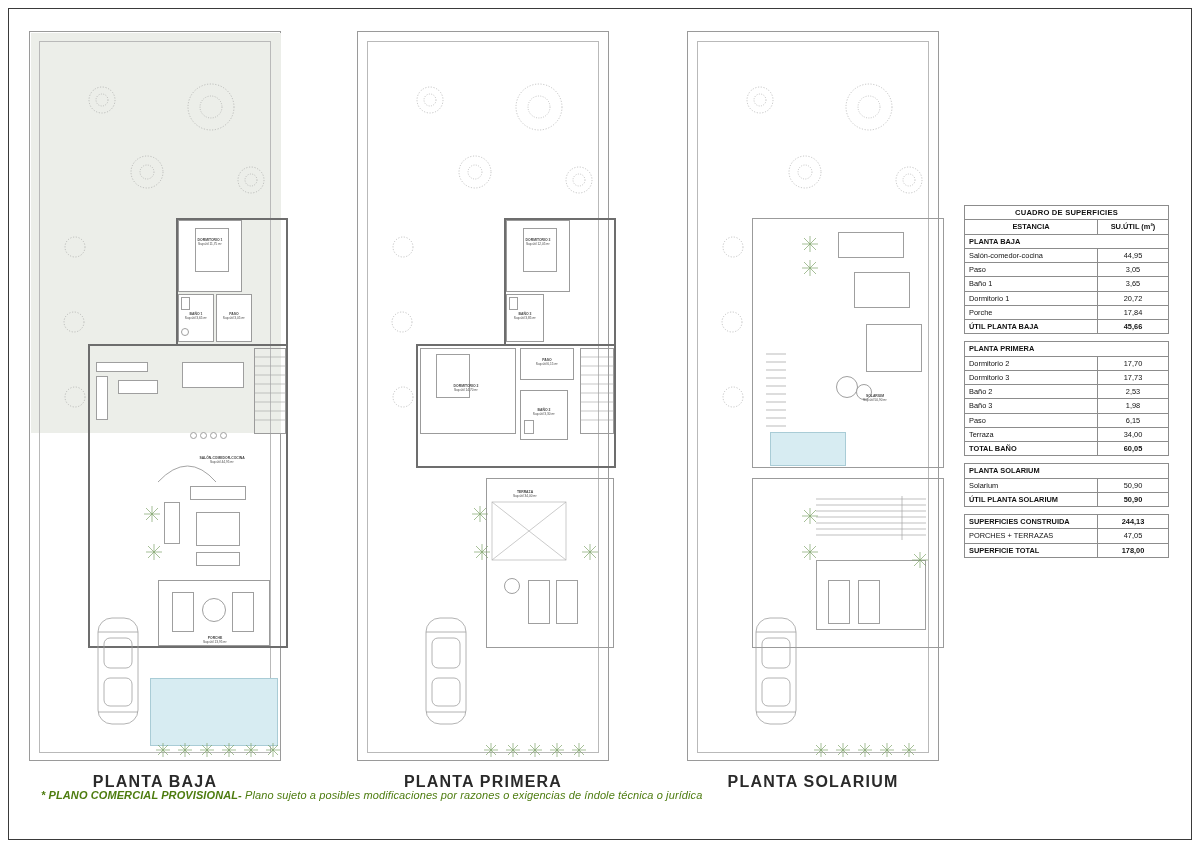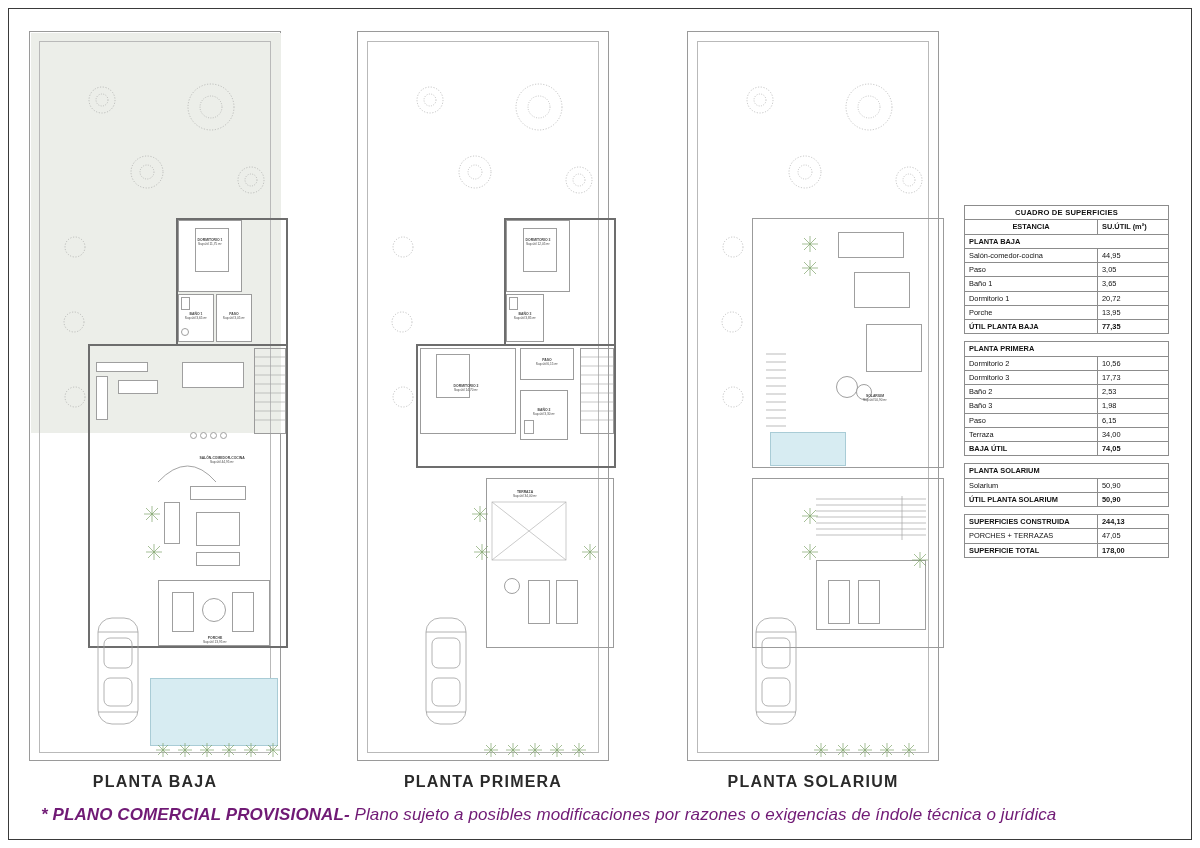--- a/index.html
+++ b/index.html
@@ -94,31 +94,31 @@
     padding:2px 4px;
     line-height:1.25;
   }
   .tbl-title{
     text-align:center;
     font-weight:bold;
     font-size:7.6px;
     letter-spacing:.2px;
   }
   .col-head{ text-align:center; font-weight:bold; }
-  .num{ text-align:left; width:62px; }
+  .num{ text-align:center; width:62px; }
   .sect{ font-weight:bold; }
   .total{ font-weight:bold; }
   .spacer td{border:none;height:7px;padding:0;}
 
   .footnote{
     position:absolute;
-    left:32px;top:796px;
-    font-size:17px;
+    left:32px;top:780px;
+    font-size:11px;
     font-style:italic;
-    color:#701a75;
+    color:#4d7c0f;
     letter-spacing:.1px;
   }
   .footnote b{font-style:italic;font-weight:bold;}
 </style>
 </head>
 <body>
 
 <div class="sheet">
 
   <div class="plan p1">
@@ -571,37 +571,37 @@
         <tr>
             <td>Baño 1</td>
             <td class="num">3,65</td>
           </tr>
         <tr>
             <td>Dormitorio 1</td>
             <td class="num">20,72</td>
           </tr>
         <tr>
             <td>Porche</td>
-            <td class="num">13,95</td>
+            <td class="num">17,84</td>
           </tr>
         <tr>
             <td class="total">ÚTIL PLANTA BAJA</td>
-            <td class="num total">77,35</td>
+            <td class="num total">45,66</td>
           </tr>
 
         <tr class="spacer">
             <td colspan="2"></td>
           </tr>
 
         <tr>
             <td class="sect" colspan="2">PLANTA PRIMERA</td>
           </tr>
         <tr>
             <td>Dormitorio 2</td>
-            <td class="num">10,56</td>
+            <td class="num">17,70</td>
           </tr>
         <tr>
             <td>Dormitorio 3</td>
             <td class="num">17,73</td>
           </tr>
         <tr>
             <td>Baño 2</td>
             <td class="num">2,53</td>
           </tr>
         <tr>
@@ -610,22 +610,22 @@
           </tr>
         <tr>
             <td>Paso</td>
             <td class="num">6,15</td>
           </tr>
         <tr>
             <td>Terraza</td>
             <td class="num">34,00</td>
           </tr>
         <tr>
-            <td class="total">BAJA ÚTIL</td>
-            <td class="num total">74,05</td>
+            <td class="total">TOTAL BAÑO</td>
+            <td class="num total">60,05</td>
           </tr>
 
         <tr class="spacer">
             <td colspan="2"></td>
           </tr>
 
         <tr>
             <td class="sect" colspan="2">PLANTA SOLARIUM</td>
           </tr>
         <tr>

